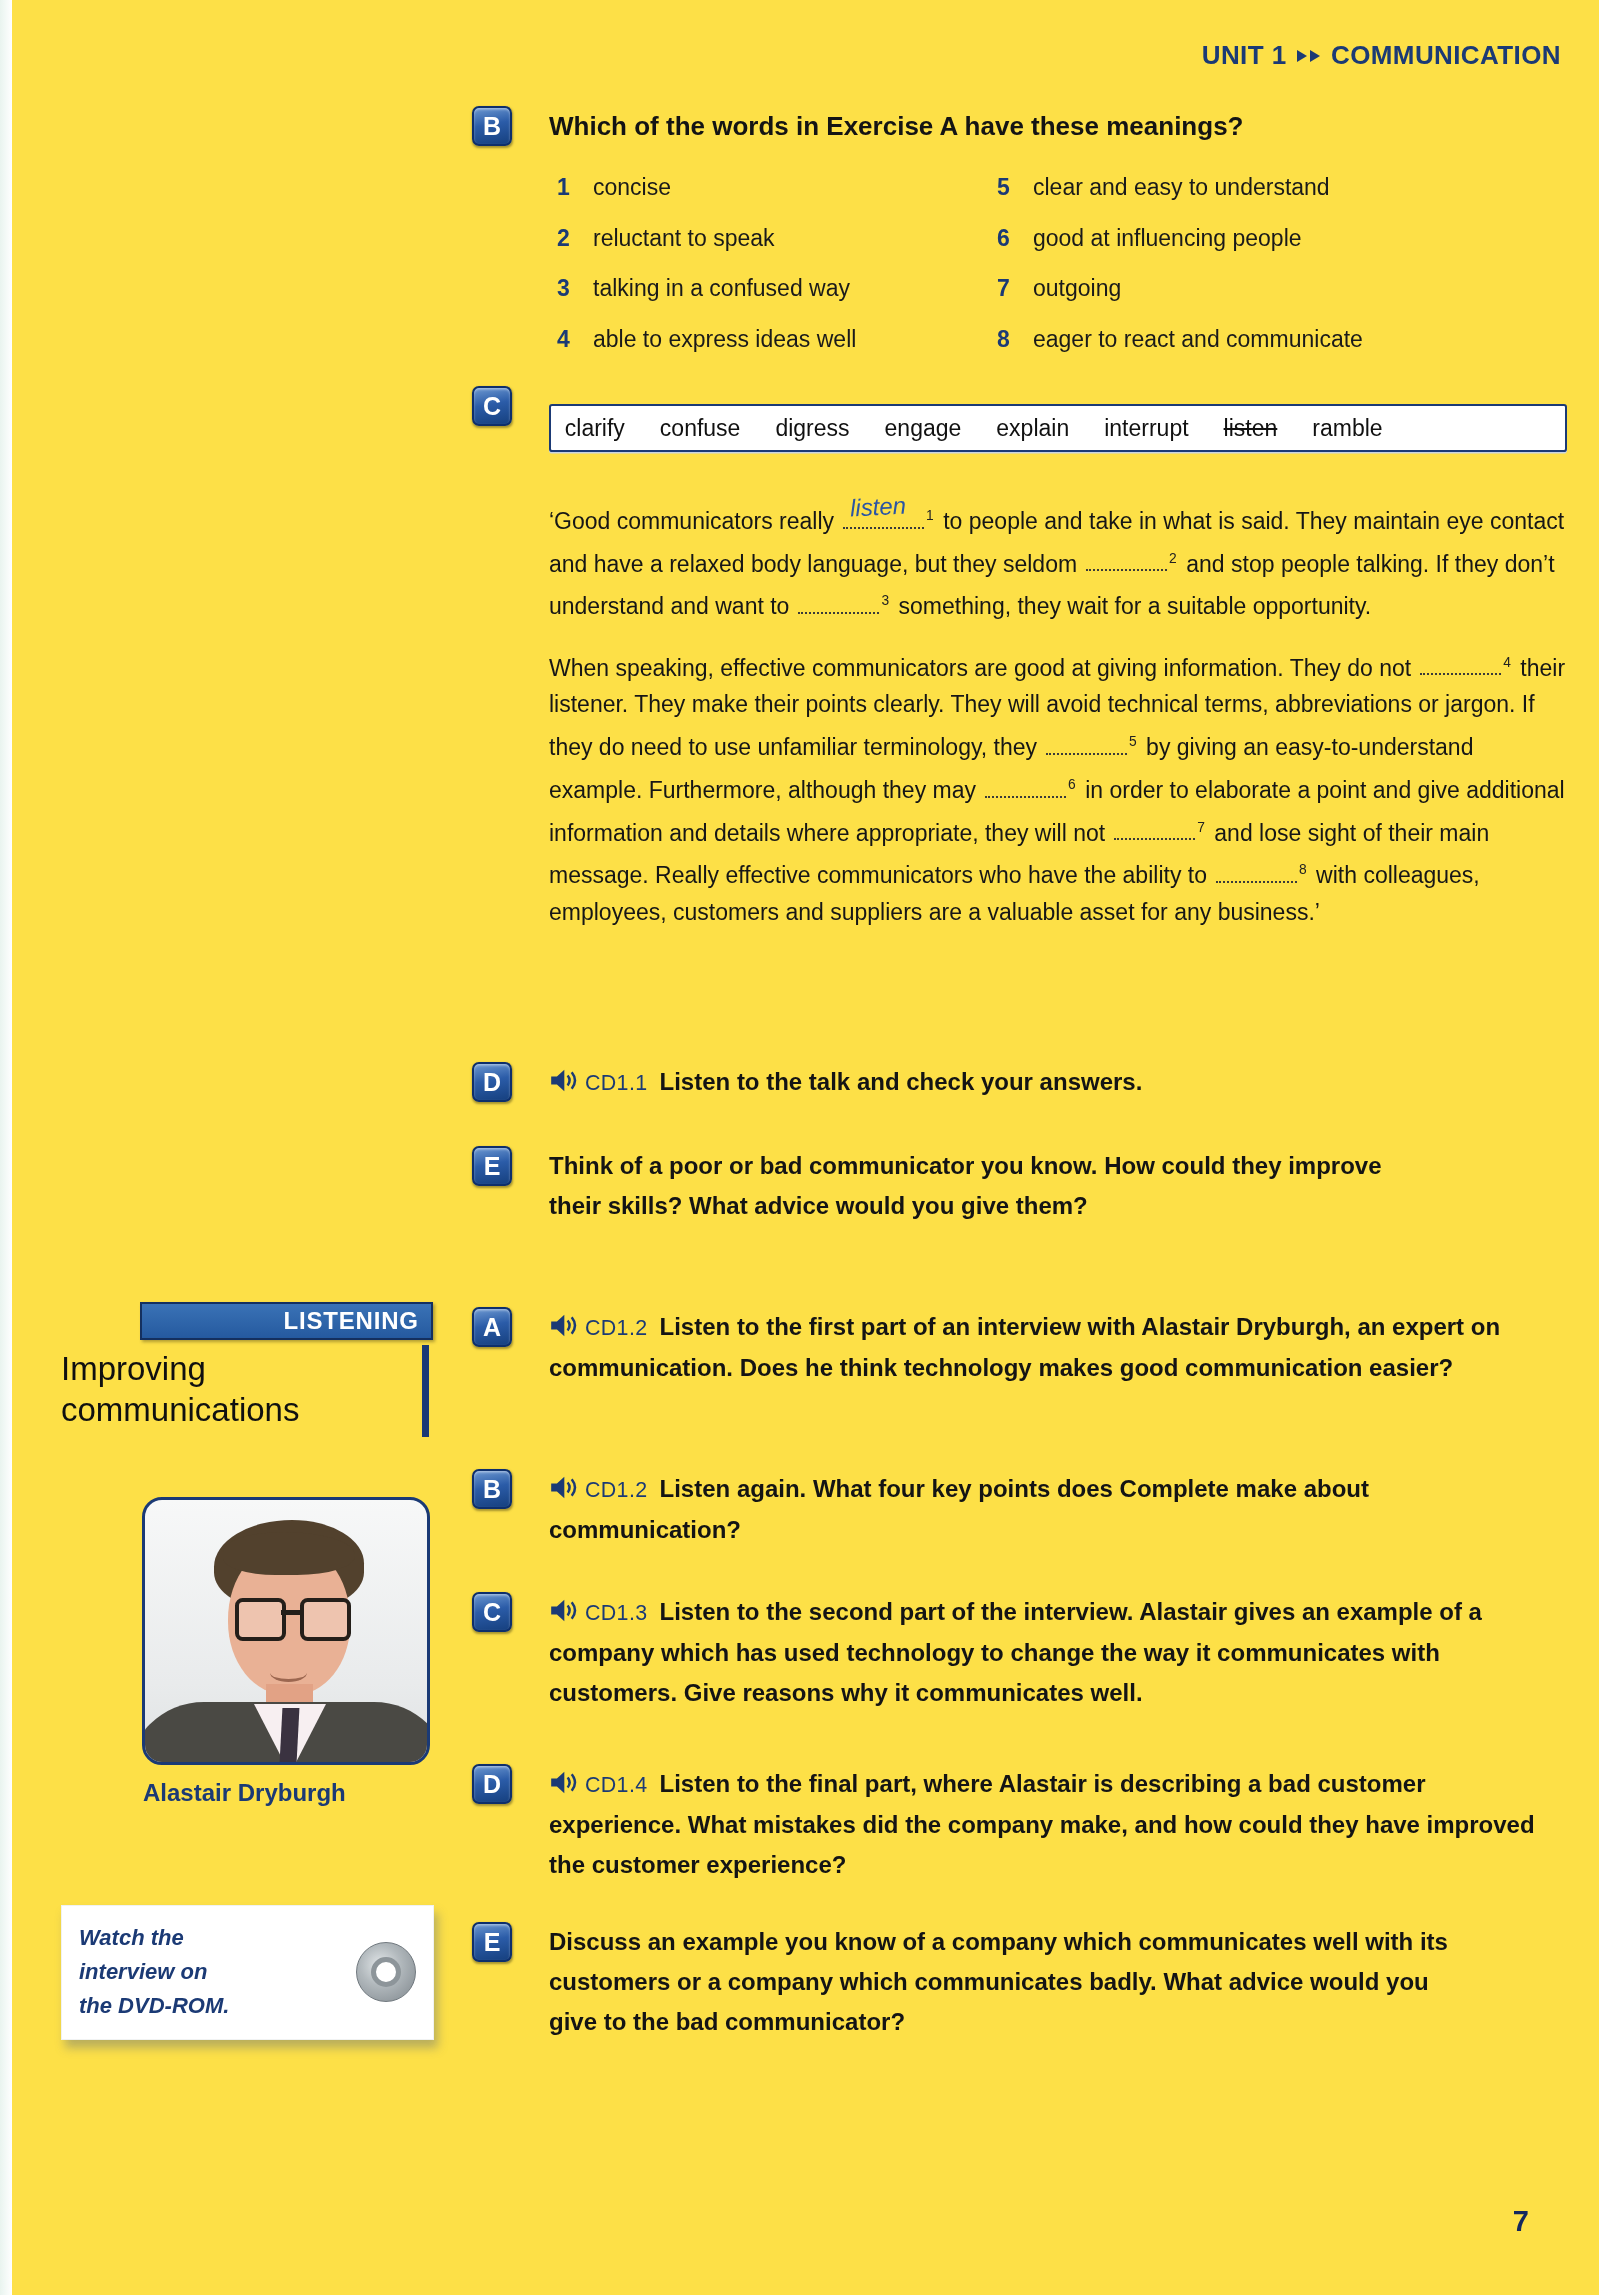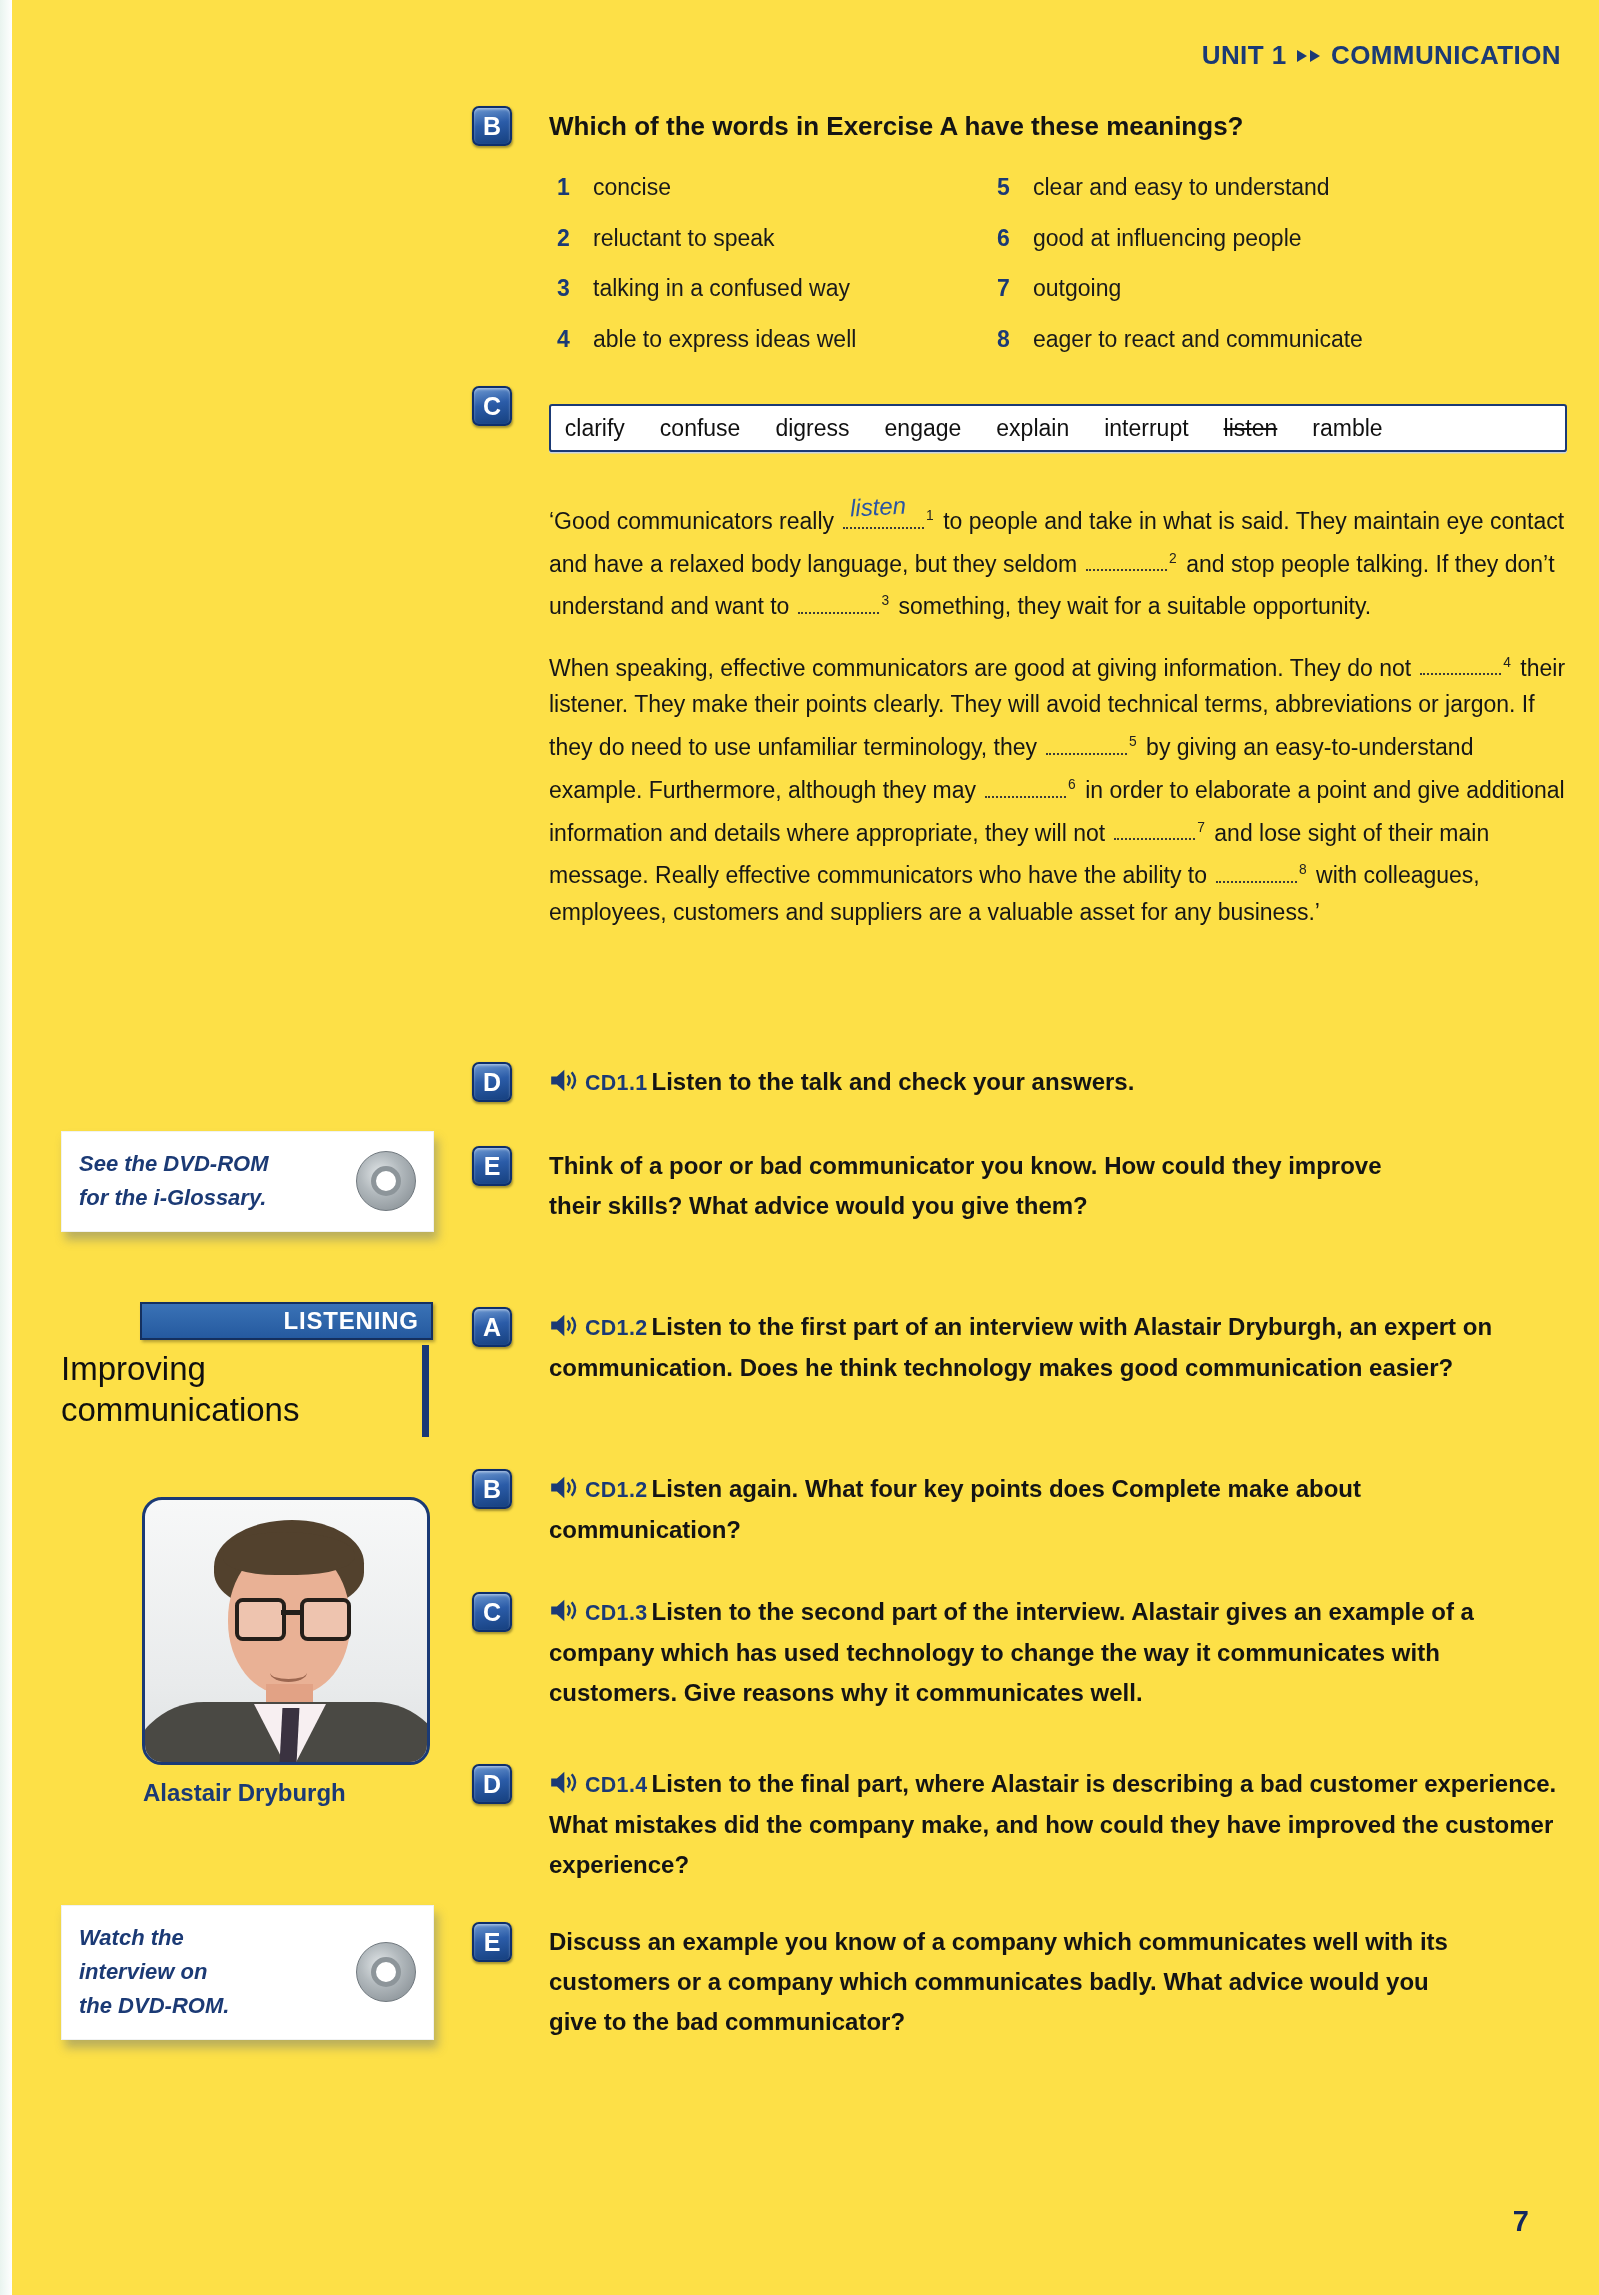--- a/index.html
+++ b/index.html
@@ -15,21 +15,21 @@
         border-left:10px solid #1b3a75;}
   
   .row{position:absolute;left:472px;display:flex;align-items:flex-start;}
   .lbox{flex:0 0 auto;width:40px;height:40px;margin-right:37px;border-radius:6.9px;
         background:linear-gradient(170deg,#6b97d0 0%,#2b5ca8 45%,#16407f 100%);
         border:2.3px solid #0e2f6b;box-sizing:border-box;color:#ffffff;font-size:25px;font-weight:700;
         display:flex;align-items:center;justify-content:center;
         box-shadow:inset 0 1.5px 2.3px rgba(255,255,255,.45), 0.8px 1.5px 2.3px rgba(0,0,0,.35);}
   .rtext{font-size:24px;font-weight:700;line-height:40px;color:#141414;}
   .spk{width:29px;height:23px;vertical-align:-2.3px;margin-right:6.9px;}
-  .cd{color:#1b3a75;font-weight:700;font-size:21.4px;margin-right:4px;letter-spacing:0.4px;}
+  .cd{color:#1b3a75;font-weight:400;font-size:21.4px;margin-right:12px;letter-spacing:0.4px;}
   
   .vlist{margin-top:26px;display:grid;grid-template-columns:440px auto;row-gap:20.7px;
         font-size:23px;font-weight:400;line-height:30px;color:#1a1a1a;margin-left:8px;}
   .vnum{display:inline-block;width:36px;color:#1b3a75;font-weight:700;}
   
   .wordbox{margin-top:18.4px;border:2.3px solid #1b3a75;border-radius:3.1px;background:#fff;
         padding:8.4px 13.8px;display:flex;gap:35px;font-size:23px;font-weight:400;color:#111;
         box-shadow:0 1.5px 0 #c9d4e2;}
   .struck{text-decoration:line-through;text-decoration-thickness:2.3px;}
   .extract{margin-top:45px;font-size:23px;font-weight:400;line-height:37px;color:#161616;width:1018px;}
@@ -133,29 +133,20 @@
     <div class="lbox">D</div>
     <div class="rtext" style="max-width:1018px;">
       <svg class="spk" viewBox="0 0 34 28">
           <path d="M2 9 h7 l9 -8 v26 l-9 -8 h-7 z" fill="#1b3a75"></path>
           <path d="M22 8 q5 6 0 12" stroke="#1b3a75" stroke-width="3" fill="none"></path>
           <path d="M27 4 q8 10 0 20" stroke="#1b3a75" stroke-width="3" fill="none"></path>
         </svg><span class="cd">CD1.1</span><span>Listen to the talk and check your answers.</span>
     </div>
   </div>
 
-  <div class="note" style="top:1131px;">
-    <div class="note-text">
-      <div>See the DVD-ROM</div>
-      <div>for the i-Glossary.</div>
-    </div>
-    <div class="disc">
-        <div class="disc-hole"></div>
-      </div>
-  </div>
 
   <div class="row" style="top:1146px;">
     <div class="lbox">E</div>
     <div class="rtext" style="max-width:888px;">Think of a poor or bad communicator you know. How could they improve their skills? What advice would you give them?</div>
   </div>
 
   <div class="listening-tab">LISTENING</div>
   <div class="section-sub">
     <div>Improving</div>
     <div>communications</div>

